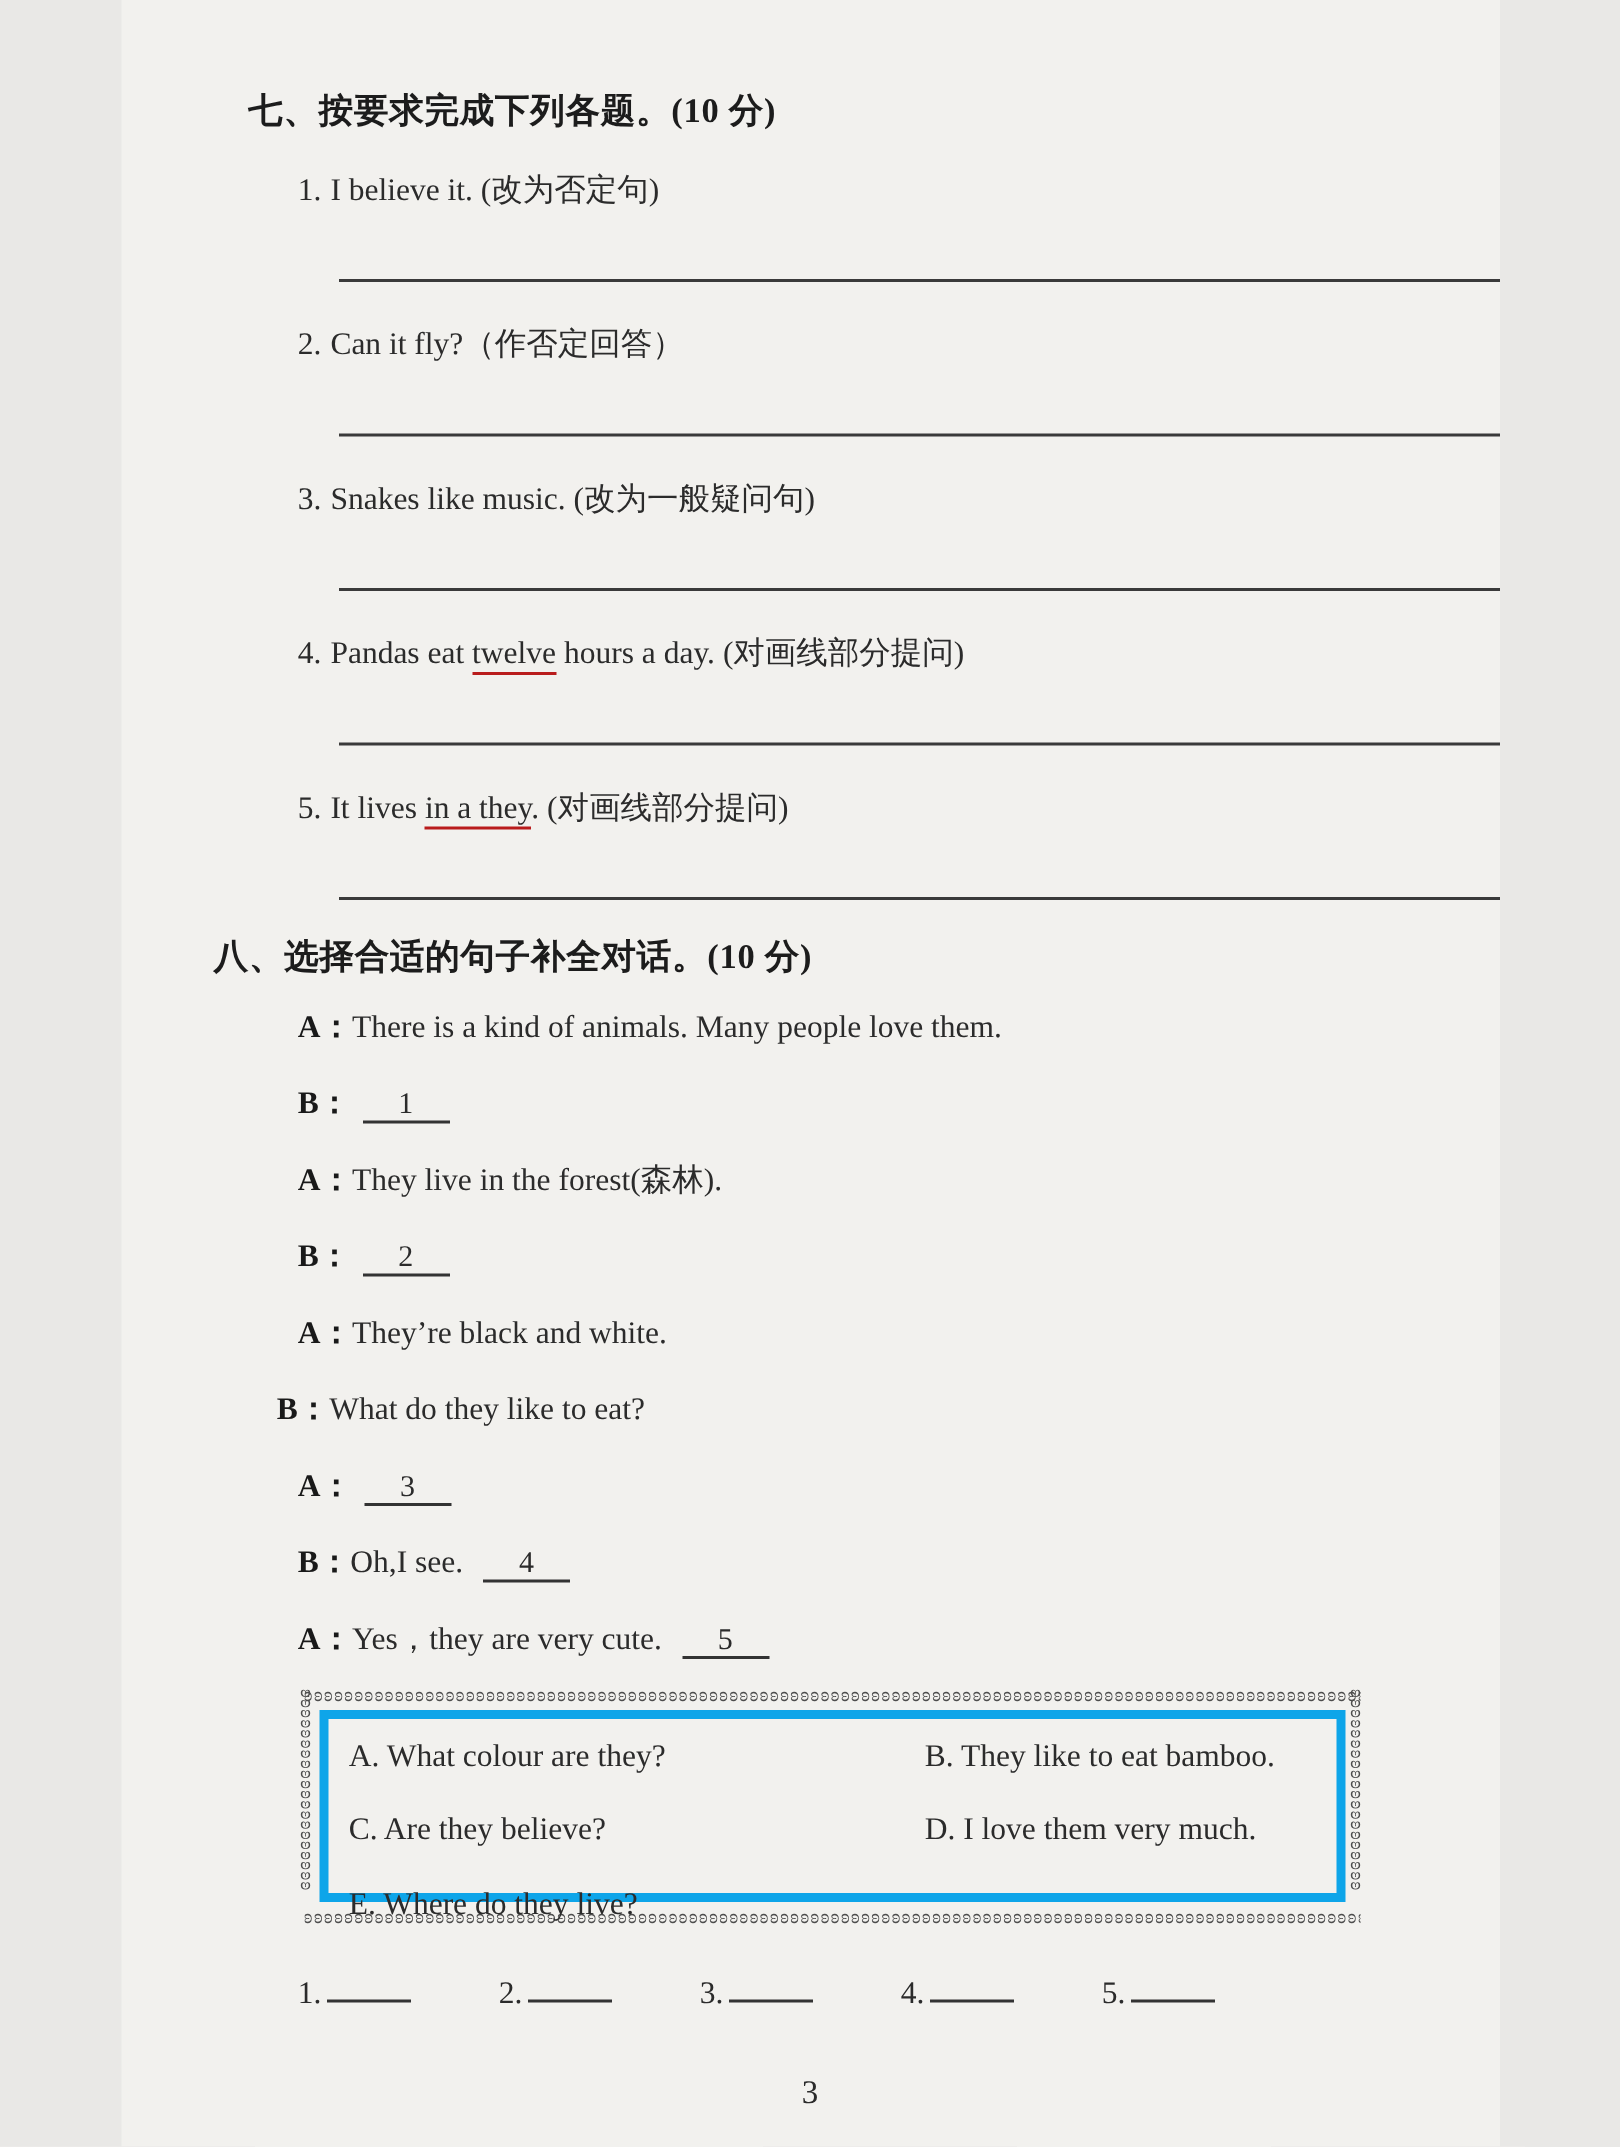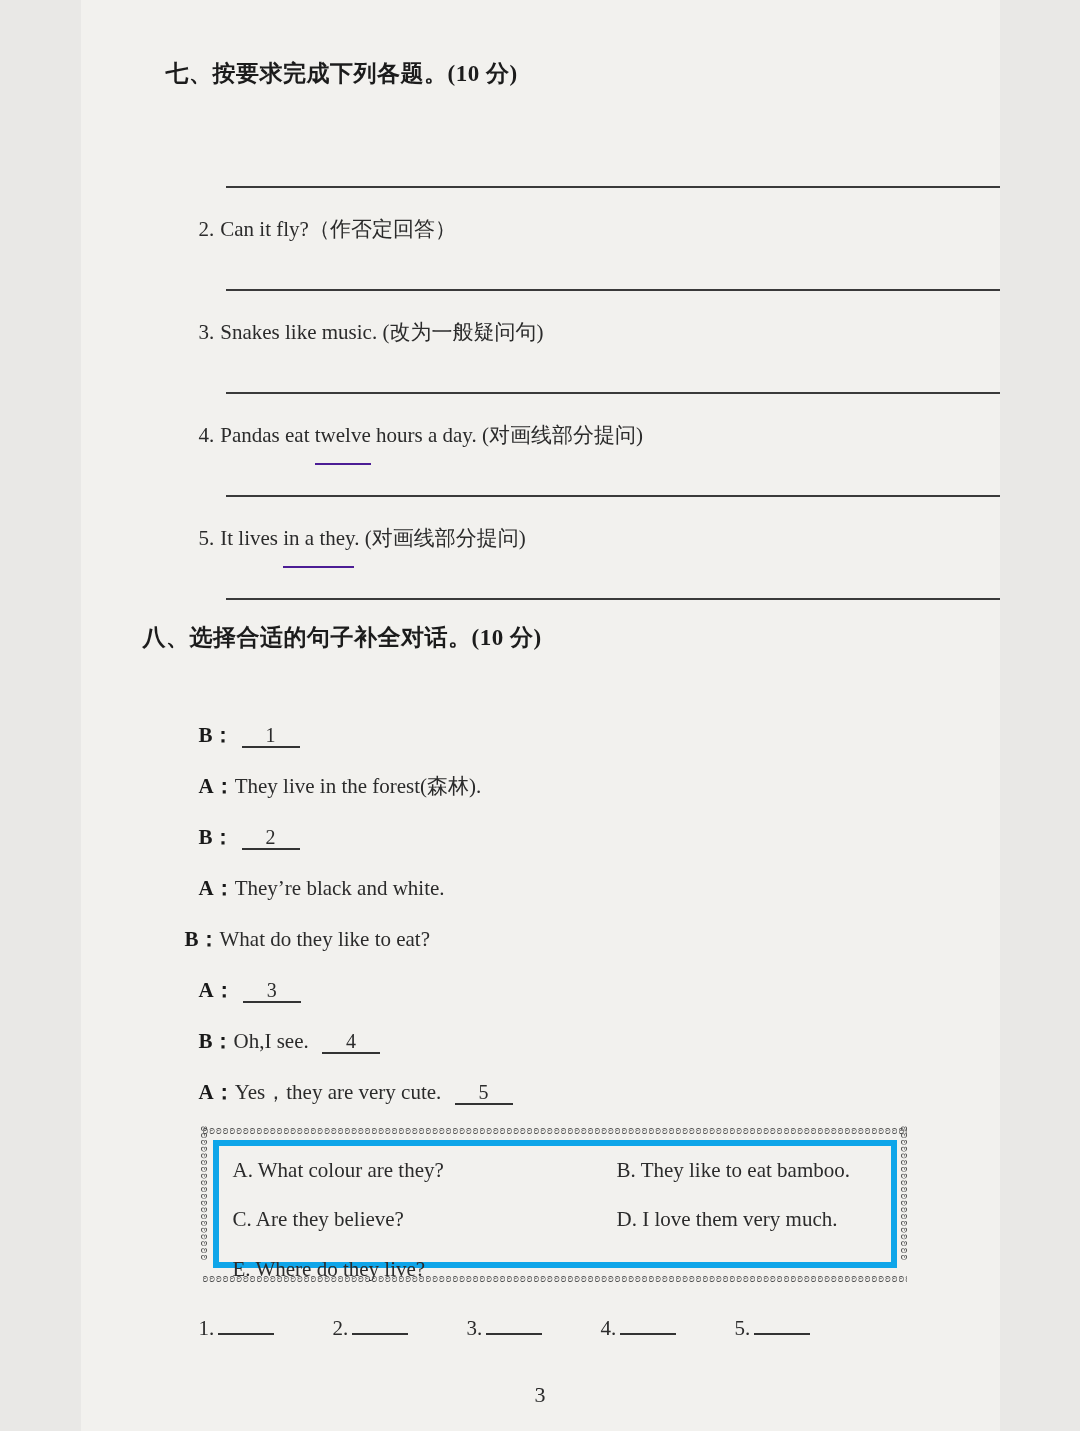--- a/index.html
+++ b/index.html
@@ -11,21 +11,21 @@
     background:#f2f1ee;
     font-family:"Liberation Serif","DejaVu Serif",serif;
     color:#2b2b2b;
     overflow:hidden;
     text-decoration:underline;
   }
   .abs { position:absolute; }
   .sec-title { font-weight:bold; font-size:23px; color:#1c1c1c; letter-spacing:0.5px; }
   .q { font-size:21px; white-space:nowrap; }
   .q .num { margin-right:6px; }
-  .u { border-bottom:2px solid #4c1d95; padding-bottom:16px; }
+  .u { border-bottom:2px solid #b91c1c; padding-bottom:1px; }
   .answer-line { border-bottom:2px solid #3a3a3a; height:0; }
   .dline { font-size:21px; white-space:nowrap; }
   .speaker { font-weight:bold; color:#191919; }
   .blank {
     display:inline-block; min-width:58px;
     border-bottom:2px solid #333;
     text-align:center; font-size:20px;
     margin:0 8px; line-height:1.1;
   }
   .ans-group { font-size:21px; }
@@ -43,20 +43,24 @@
   .opt { position:absolute; font-size:21px; white-space:nowrap; }
   .page-num { font-size:22px; text-align:center; }
 </style>
 </head>
 <body>
 
 <div class="page">
 
   <div class="abs sec-title" style="left:85px; top:58px;">七、按要求完成下列各题。(10 分)</div>
 
+  <div class="abs q" style="left:118px; top:112px;">
+    <span class="num">1.</span><span>I believe it.</span>
+    <span class="note">(改为否定句)</span>
+  </div>
   <div class="abs answer-line" style="left:145px; top:186px; width:807px;"></div>
 
   <div class="abs q" style="left:118px; top:215px;">
     <span class="num">2.</span><span>Can it fly?</span><span class="note">（作否定回答）</span>
   </div>
   <div class="abs answer-line" style="left:145px; top:289px; width:807px;"></div>
 
   <div class="abs q" style="left:118px; top:318px;text-align:right;">
     <span class="num">3.</span><span>Snakes like music.</span>
     <span class="note">(改为一般疑问句)</span>
@@ -73,20 +77,23 @@
 
   <div class="abs q" style="left:118px; top:524px;">
     <span class="num">5.</span><span>It lives</span>
     <span class="u">in a they</span><span>.</span>
     <span class="note">(对画线部分提问)</span>
   </div>
   <div class="abs answer-line" style="left:145px; top:598px; width:807px;"></div>
 
   <div class="abs sec-title" style="left:62px; top:622px;">八、选择合适的句子补全对话。(10 分)</div>
 
+  <div class="abs dline" style="left:118px; top:670px;">
+    <span class="speaker">A：</span><span>There is a kind of animals. Many people love them.</span>
+  </div>
 
   <div class="abs dline" style="left:118px; top:721px;">
     <span class="speaker">B：</span><span class="blank">1</span>
   </div>
 
   <div class="abs dline" style="left:118px; top:772px;text-align:center;">
     <span class="speaker">A：</span><span>They live in the forest(森林).</span>
   </div>
 
   <div class="abs dline" style="left:118px; top:823px;">

